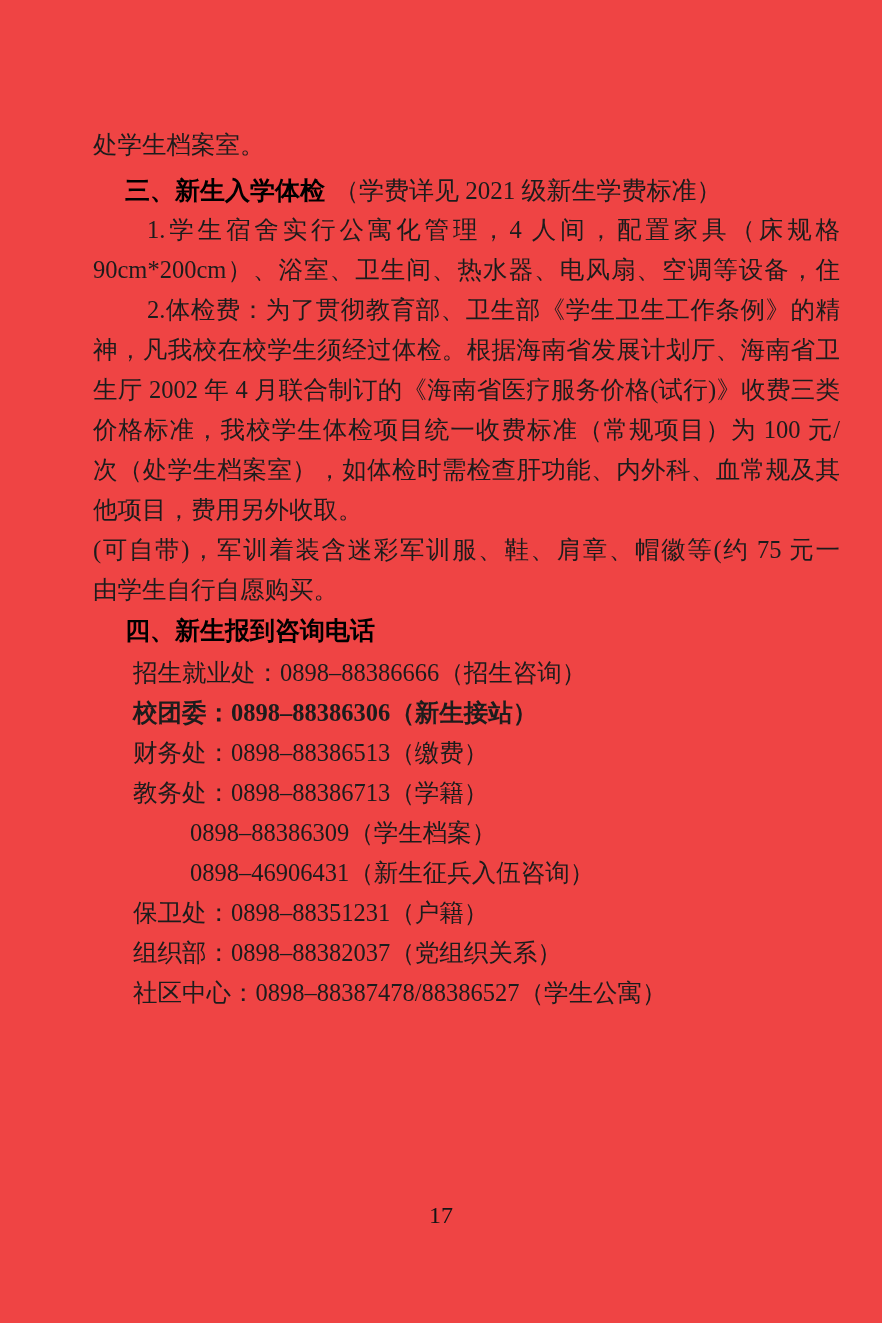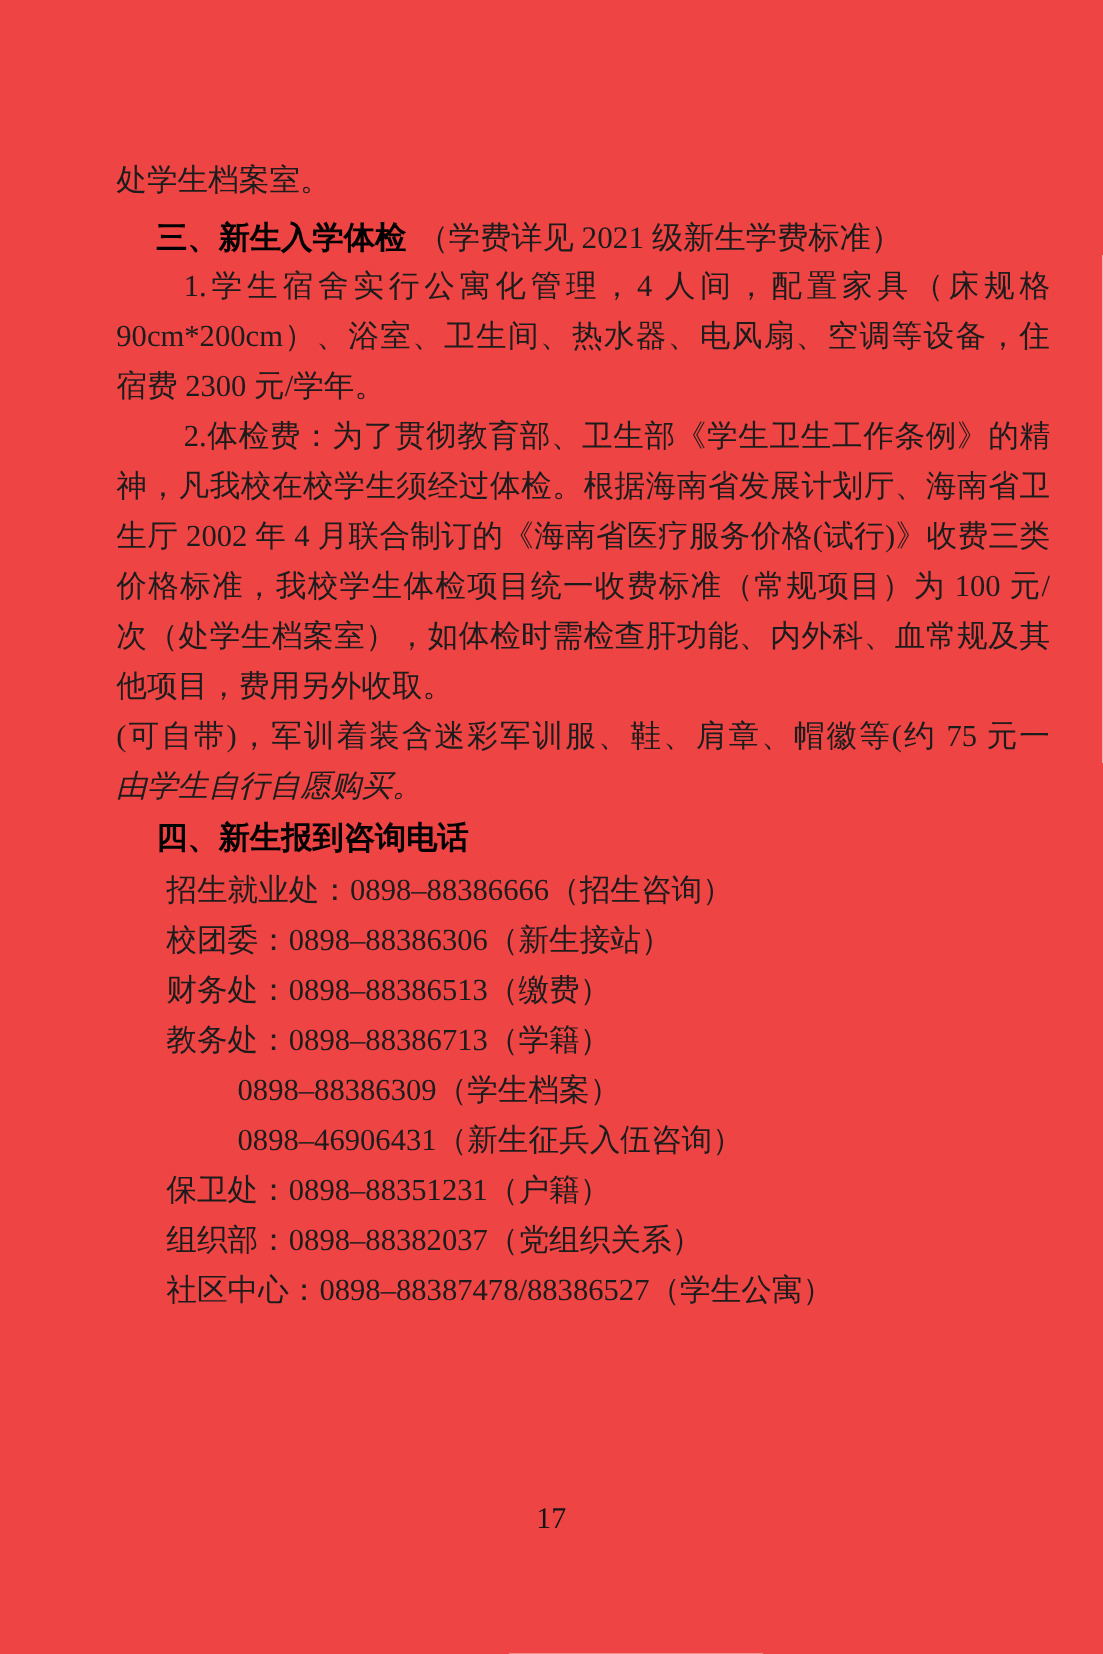--- a/index.html
+++ b/index.html
@@ -55,40 +55,39 @@
   <div class="doc" id="doc">
       <div class="block para">
         <div class="line" style="padding-left: 0px;">处学生档案室。</div>
       </div>
       <div class="block heading" style="margin-top: 5px;">
         <div class="line heading-line" style="padding-left: 32px;"><span class="h-bold">三、新生入学体检</span><span class="h-normal">（学费详见 2021 级新生学费标准）</span></div>
       </div>
       <div class="block para">
         <div class="line fill" style="padding-left: 54px;">1.学生宿舍实行公寓化管理，4 人间，配置家具（床规格</div>
         <div class="line fill" style="padding-left: 0px;">90cm*200cm）、浴室、卫生间、热水器、电风扇、空调等设备，住</div>
-        <div class="line" style="padding-left: 0px;">宿费 2300 元/学年。</div>
       </div>
       <div class="block para">
         <div class="line fill" style="padding-left: 54px;">2.体检费：为了贯彻教育部、卫生部《学生卫生工作条例》的精</div>
         <div class="line fill" style="padding-left: 0px;">神，凡我校在校学生须经过体检。根据海南省发展计划厅、海南省卫</div>
         <div class="line fill" style="padding-left: 0px;">生厅 2002 年 4 月联合制订的《海南省医疗服务价格(试行)》收费三类</div>
         <div class="line fill" style="padding-left: 0px;">价格标准，我校学生体检项目统一收费标准（常规项目）为 100 元/</div>
         <div class="line fill" style="padding-left: 0px;">次（处学生档案室），如体检时需检查肝功能、内外科、血常规及其</div>
         <div class="line" style="padding-left: 0px;">他项目，费用另外收取。</div>
       </div>
       <div class="block para">
         <div class="line fill" style="padding-left: 0px;">(可自带)，军训着装含迷彩军训服、鞋、肩章、帽徽等(约 75 元一套)，</div>
-        <div class="line" style="padding-left: 0px; font-style: italic;">由学生自行自愿购买。</div>
+        <div class="line" style="padding-left: 0px;">由学生自行自愿购买。</div>
       </div>
       <div class="block heading">
         <div class="line heading-line" style="padding-left: 32px;"><span class="h-bold">四、新生报到咨询电话</span></div>
       </div>
       <div class="block list" style="margin-top: 3px;">
         <div class="line" style="padding-left: 40px;">招生就业处：0898–88386666（招生咨询）</div>
-        <div class="line" style="padding-left: 40px;">校团委：0898–88386306（新生接站）</div>
+        <div class="line" style="padding-left: 40px; font-weight: bold;">校团委：0898–88386306（新生接站）</div>
         <div class="line" style="padding-left: 40px;">财务处：0898–88386513（缴费）</div>
         <div class="line" style="padding-left: 40px;">教务处：0898–88386713（学籍）</div>
         <div class="line" style="padding-left: 97px;">0898–88386309（学生档案）</div>
         <div class="line" style="padding-left: 97px;">0898–46906431（新生征兵入伍咨询）</div>
         <div class="line" style="padding-left: 40px;">保卫处：0898–88351231（户籍）</div>
         <div class="line" style="padding-left: 40px;">组织部：0898–88382037（党组织关系）</div>
         <div class="line" style="padding-left: 40px;">社区中心：0898–88387478/88386527（学生公寓）</div>
       </div>
     </div>
   <div class="pagenum">17</div>

